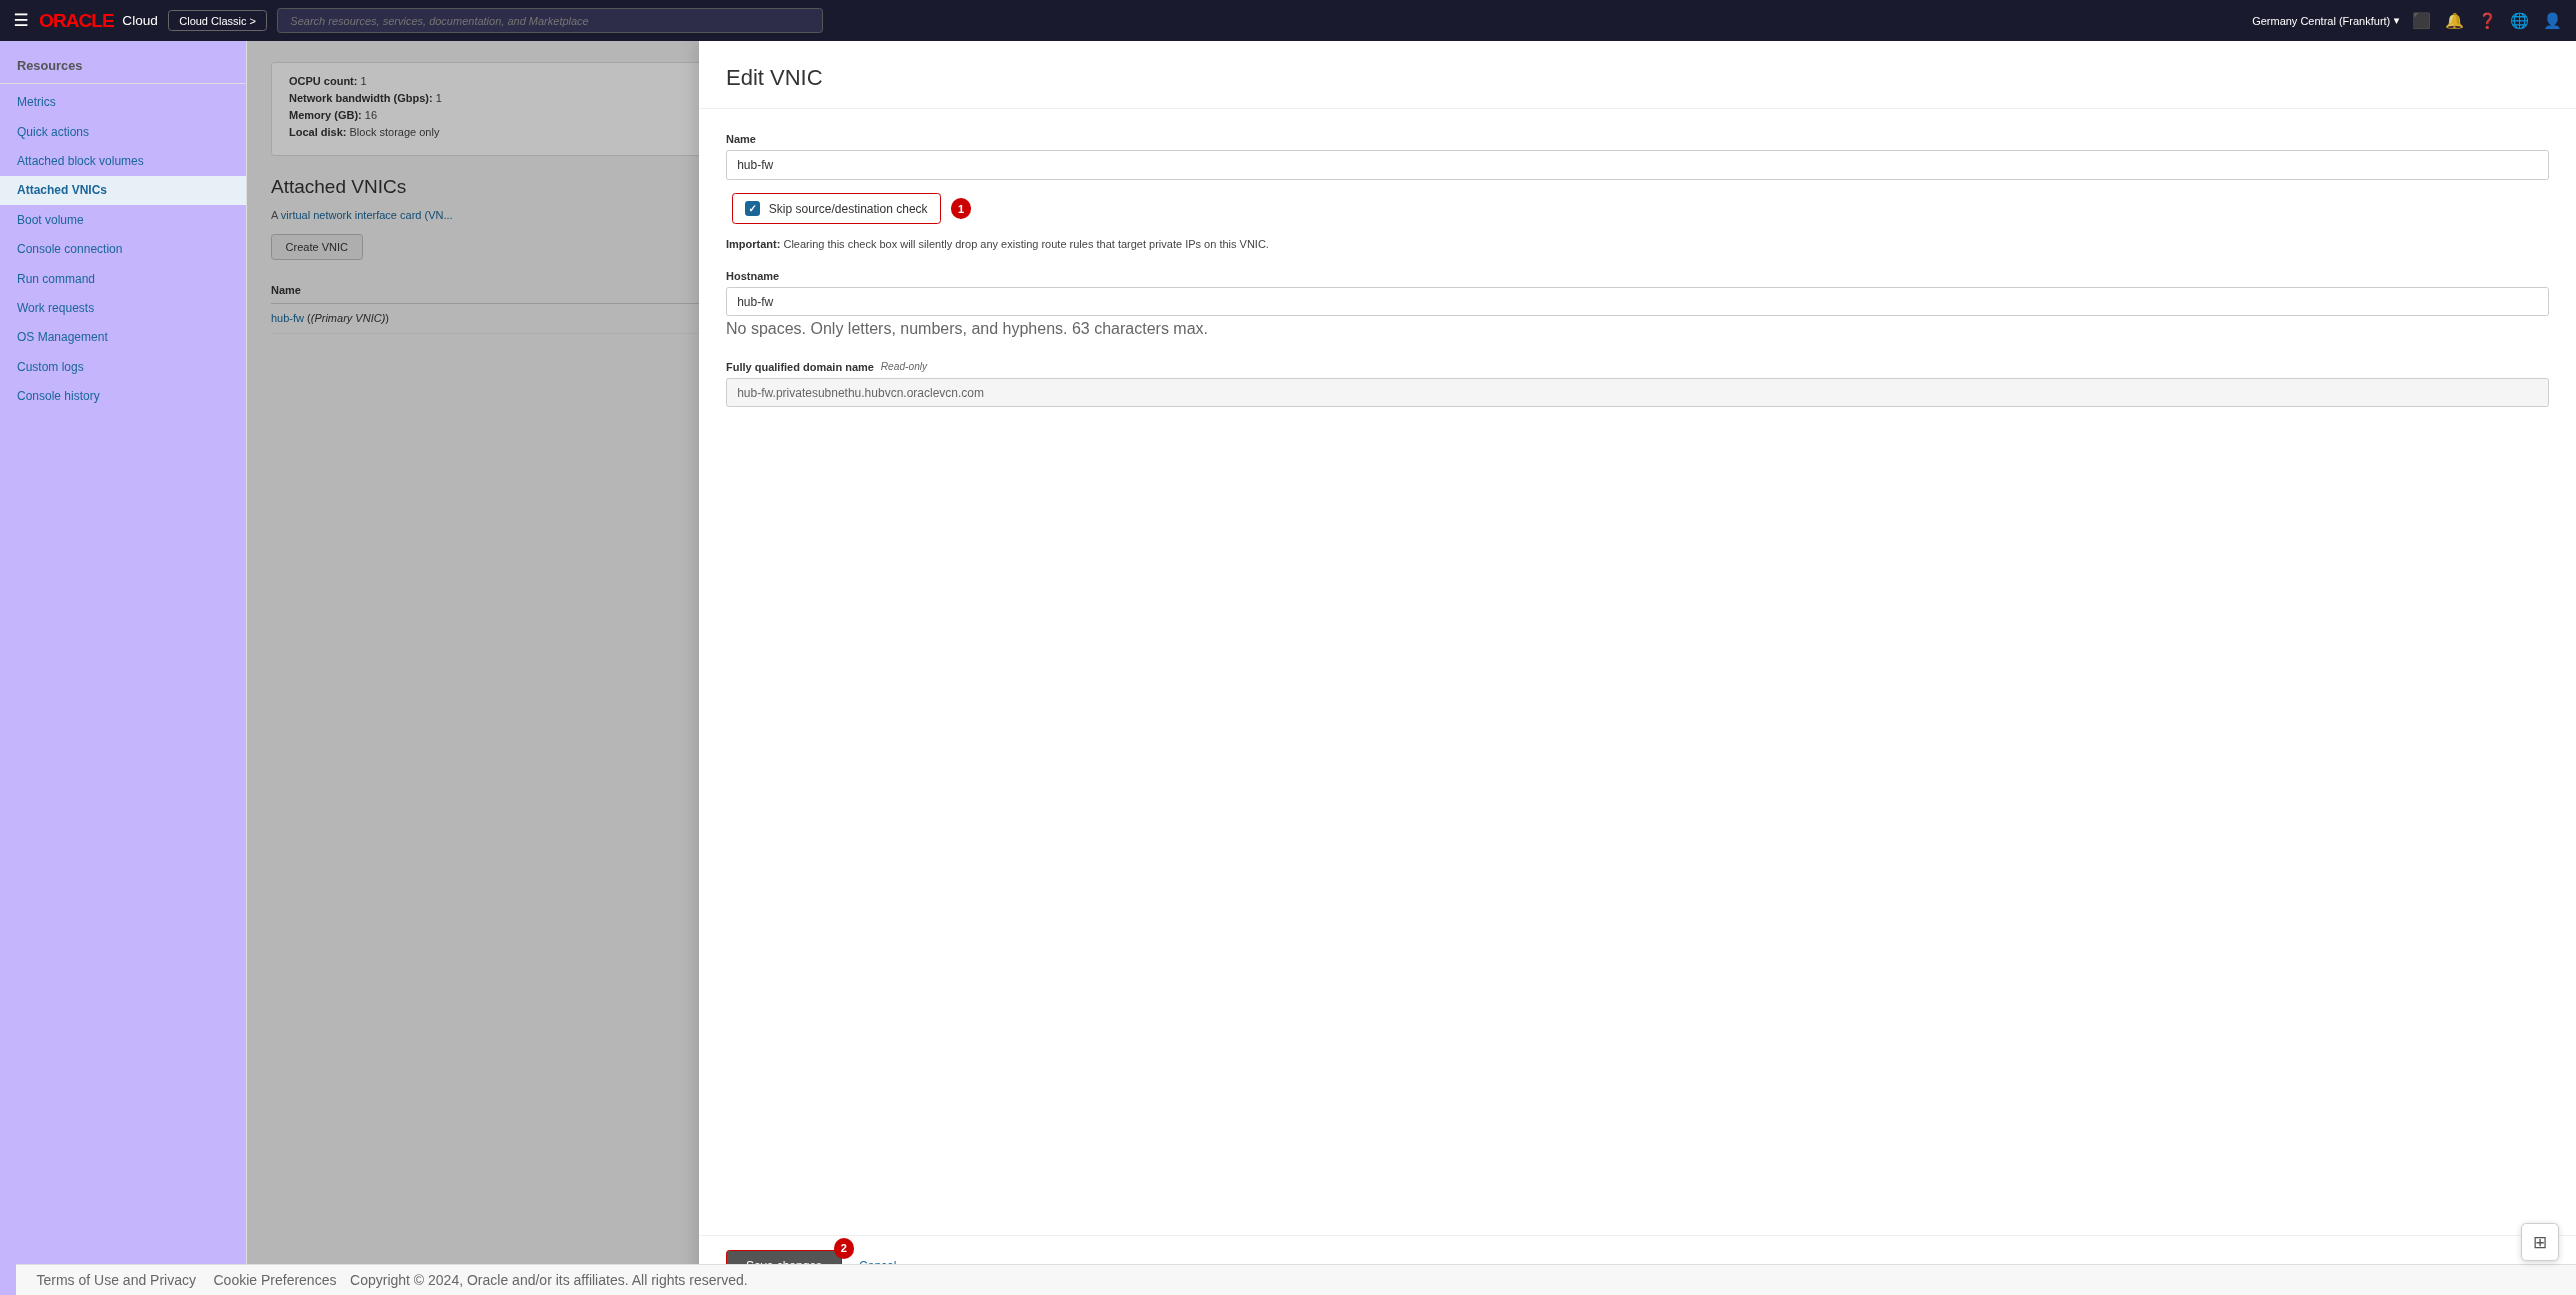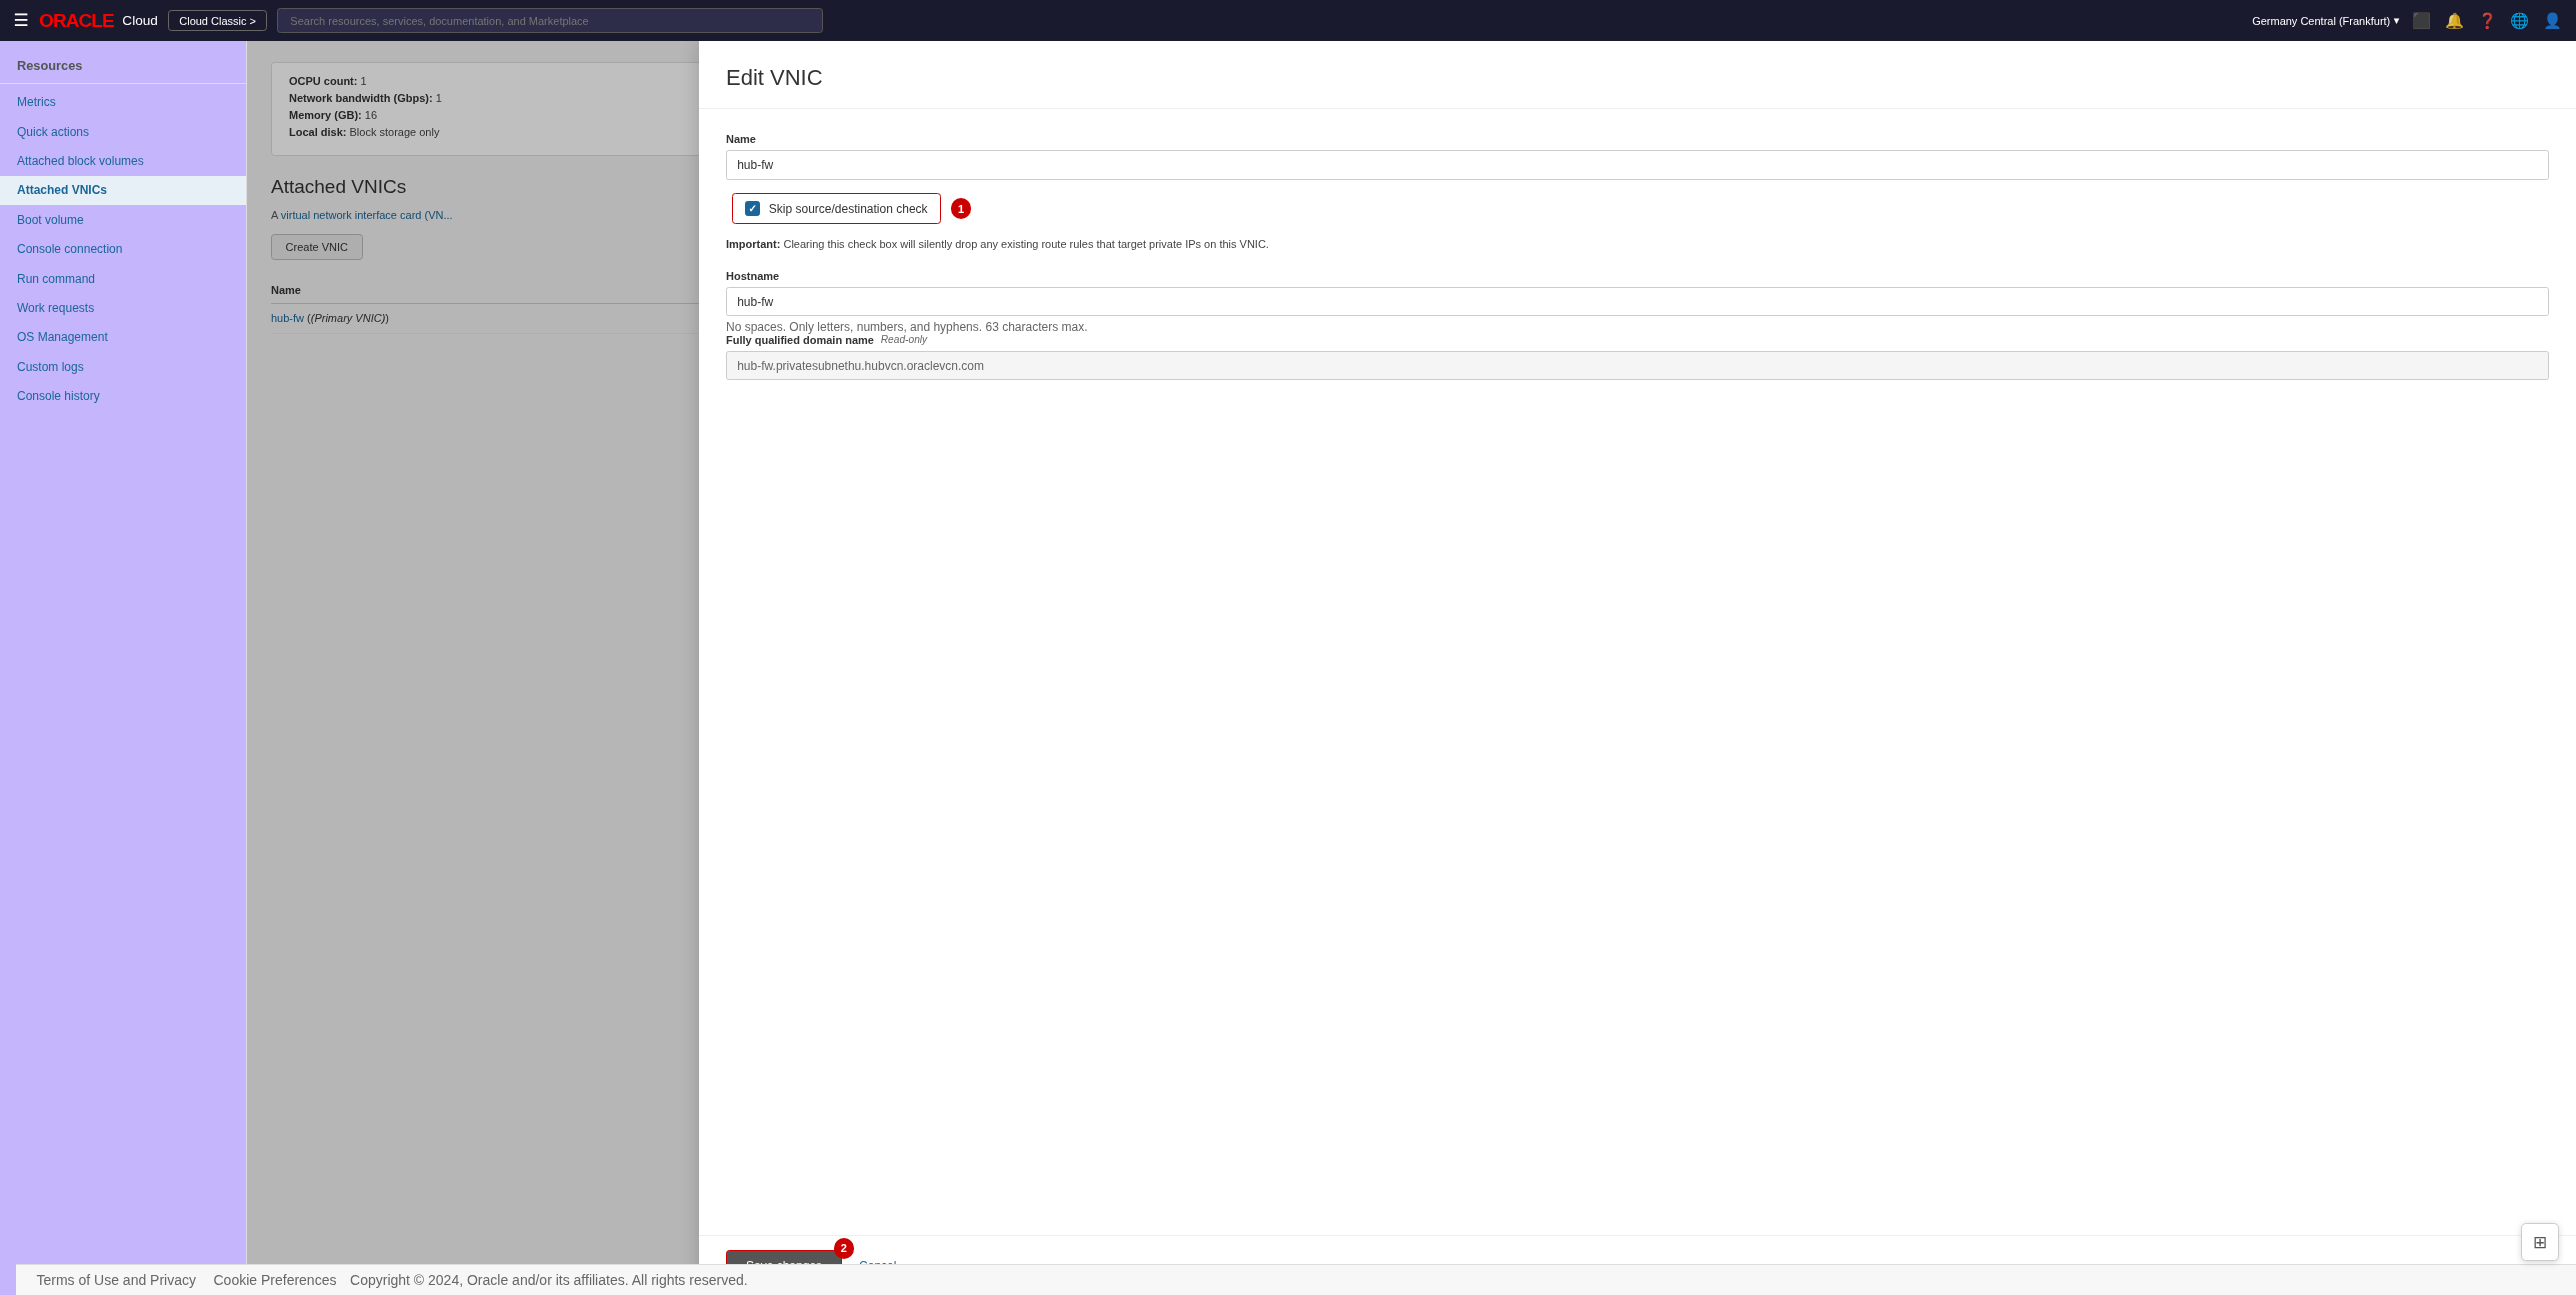--- a/index.html
+++ b/index.html
@@ -37,20 +37,21 @@
     .search-bar {
       flex: 1;
       max-width: 546px;
       background: #2d2d4a;
       border: 0.9px solid #555;
       border-radius: 3.4px;
       padding: 5.1px 12px;
       color: #ccc;
       font-size: 11px;
       outline: none;
+      font-style: italic;
     }
     .nav-right { margin-left: auto; display: flex; align-items: center; gap: 13.6px; color: white; }
     .region-selector { display: flex; align-items: center; gap: 3.4px; cursor: pointer; font-size: 11px; }
     .nav-icon { font-size: 15.3px; cursor: pointer; opacity: 0.85; }
 
     
     .main-layout {
       display: flex;
       margin-top: 41px;
       height: calc(100vh - 41px);
@@ -247,24 +248,24 @@
 
     .important-text {
       font-size: 11px;
       color: #444;
       margin-bottom: 17px;
       line-height: 1.5;
     }
     .important-text strong { color: #333; }
 
     .field-hint {
-      font-size: 12px;
+      font-size: 16px;
       color: #666;
       margin-top: -10.2px;
-      margin-bottom: 0;
+      margin-bottom: 23px;
     }
 
     .readonly-label {
       display: flex;
       align-items: center;
       gap: 6.8px;
       margin-bottom: 5.1px;
     }
     .readonly-tag {
       font-size: 10.2px;

